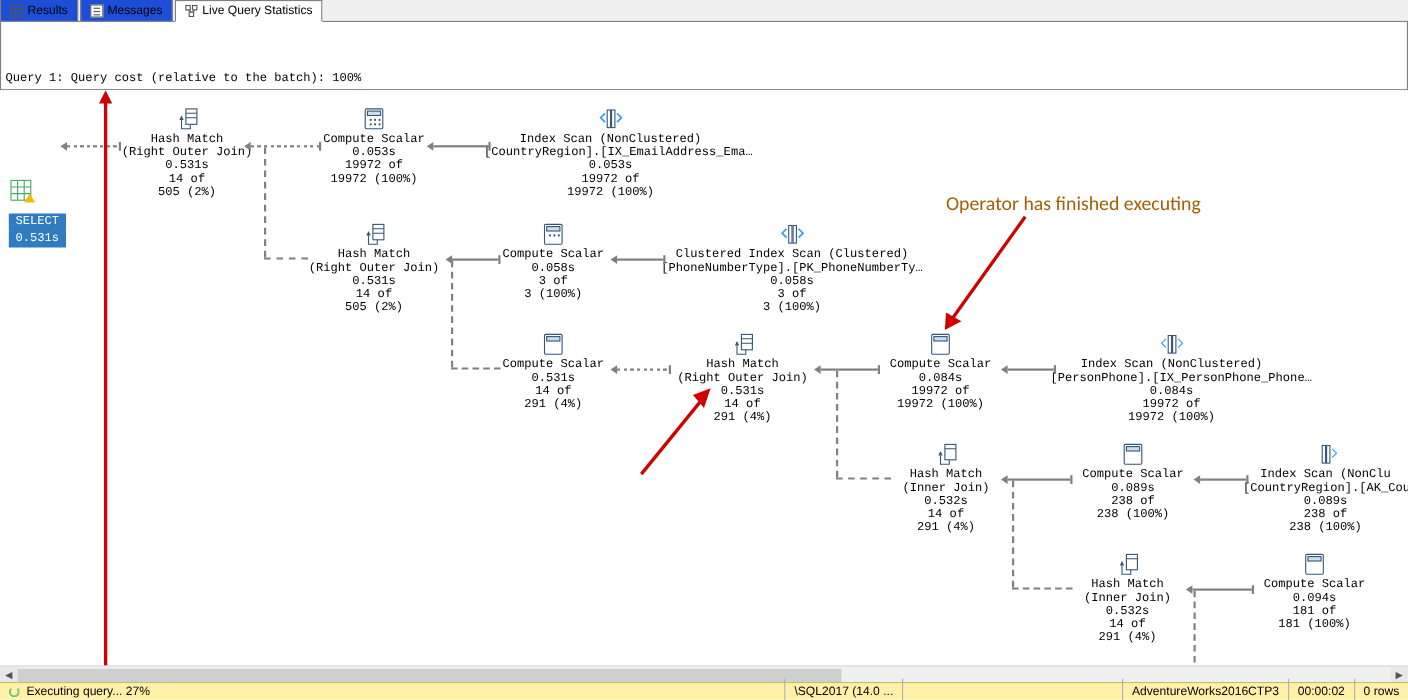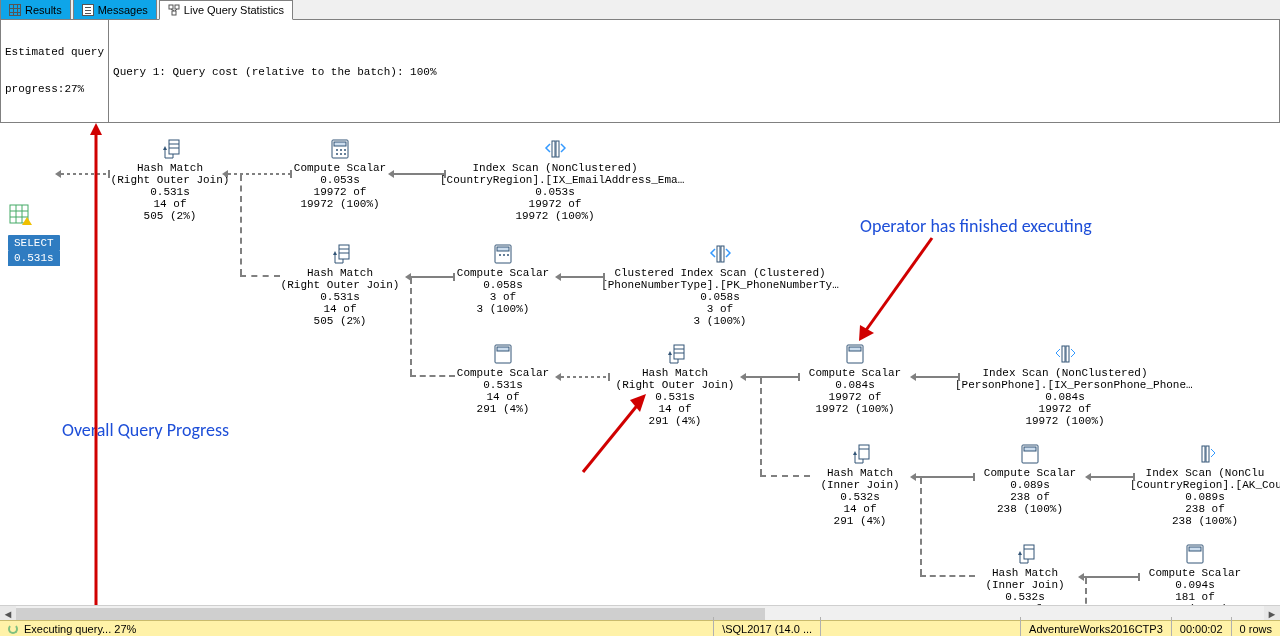--- a/index.html
+++ b/index.html
@@ -1,21 +1,21 @@
 <!DOCTYPE html>
 <html><head>
 <meta charset="utf-8">
 <style>
   * { box-sizing: border-box; margin: 0; padding: 0; }
   html, body { width: 1280px; height: 636px; font-family: "Segoe UI", Tahoma, sans-serif; font-size: 11px; color: #000; background: #fff; overflow: hidden; }
   .mono { font-family: "Courier New", monospace; font-size: 11px; }
 
   
   .tab-bar { display: flex; align-items: flex-end; height: 20px; border-bottom: 1px solid #808080; background: #f0f0f0; }
-  .tab { display: flex; align-items: center; gap: 4px; padding: 2px 8px; border: 1px solid #808080; border-bottom: none; background: #0ea5e9; margin-right: 2px; cursor: pointer; height: 20px; }
+  .tab { display: flex; align-items: center; gap: 4px; padding: 2px 8px; border: 1px solid #808080; border-bottom: none; background: #1d4ed8; margin-right: 2px; cursor: pointer; height: 20px; }
   .tab.active { background: #ffffff; border-bottom: 1px solid #fff; position: relative; top: 1px; }
   .tab .icon { width: 12px; height: 12px; display: inline-block; }
 
   
   .query-header { display: flex; border: 1px solid #808080; border-top: none; }
   .query-header .left { border-right: 1px solid #808080; padding: 2px 4px; white-space: pre; }
   .query-header .right { padding: 2px 4px; white-space: nowrap; overflow: hidden; flex: 1; margin-top: 44px; }
   .query-header div.line { line-height: 13px; }
 
   
@@ -35,21 +35,21 @@
   .select-box .badge { background: #2f7cc1; color: #fff; padding: 2px 6px; font-family: "Courier New", monospace; font-size: 11px; border-radius: 1px; }
   .select-box .time { background: #2f7cc1; color: #fff; padding: 1px 6px 2px; font-family: "Courier New", monospace; font-size: 11px; }
   .select-box .icon-wrap { margin-bottom: 2px; }
   .yellow-tri { width:0; height:0; border-left:5px solid transparent; border-right:5px solid transparent; border-bottom:8px solid #f0c000; position: relative; left: 14px; top:-8px; }
 
   
   .dotline { position: absolute; border-left: 2px dashed #808080; }
   .dotline.h { border-left: none; border-top: 2px dashed #808080; }
 
   
-  .anno { position: absolute; color: #1d4ed8; font-family: Calibri, Arial, sans-serif; font-size: 18px; font-weight: 400; }
+  .anno { position: absolute; color: #a16207; font-family: Calibri, Arial, sans-serif; font-size: 18px; font-weight: 400; }
   .red-arrow { position: absolute; }
   .red-arrow svg { overflow: visible; }
 
   
   .hscroll { position: absolute; left: 0; right: 0; bottom: 15px; height: 16px; background: #f0f0f0; display: flex; align-items: center; border-top: 1px solid #cfcfcf; }
   .hscroll .btn { width: 16px; height: 16px; background: #e8e8e8; display: flex; align-items: center; justify-content: center; color: #555; }
   .hscroll .track { flex: 1; height: 16px; background: #f0f0f0; position: relative; }
   .hscroll .thumb { position: absolute; top: 2px; left: 0; height: 12px; width: 60%; background: #cfcfcf; }
 
   
@@ -85,24 +85,20 @@
           <rect x="4" y="7" width="4" height="4" fill="none" stroke="#555"></rect>
           <line x1="3" y1="5" x2="6" y2="7" stroke="#555"></line>
           <line x1="9" y1="5" x2="7" y2="7" stroke="#555"></line>
         </svg>
     </span>
     <span>Live Query Statistics</span>
   </div>
 </div>
 
 <div class="query-header mono">
-  <div class="left">
-    <div class="line">Estimated query</div>
-    <div class="line">progress:27%</div>
-  </div>
   <div class="right">
     <div class="line">Query 1: Query cost (relative to the batch): 100%</div>
   </div>
 </div>
 
 <div class="plan-canvas">
 
   <div class="select-box">
     <div class="icon-wrap">
       <svg class="op" width="22" height="22">
@@ -401,21 +397,20 @@
   <div class="dotline" style="left:920px; top:355px; height:97px;"></div>
   <div class="dotline h" style="left:920px; top:452px; width:55px;"></div>
   <div class="arrow solid" style="left:1078px; top:450px; width:62px;">
       <div class="head"></div>
       <div class="body"></div>
       <div class="tail"></div>
     </div>
 
   <div class="dotline" style="left:1085px; top:455px; height:85px;"></div>
 
-  <div class="anno" style="left:62px; top:296px;">Overall Query Progress</div>
   <div class="anno" style="left:860px; top:92px;">Operator has finished executing</div>
 
   <div class="red-arrow" style="left:86px; top:0px;">
     <svg width="20" height="556">
         <line x1="10" y1="8" x2="10" y2="548" stroke="#d00000" stroke-width="3"></line>
         <polygon points="10,0 4,12 16,12" fill="#d00000"></polygon>
         <polygon points="10,556 4,544 16,544" fill="#d00000"></polygon>
       </svg>
   </div>
   <div class="red-arrow" style="left:852px; top:110px;">

